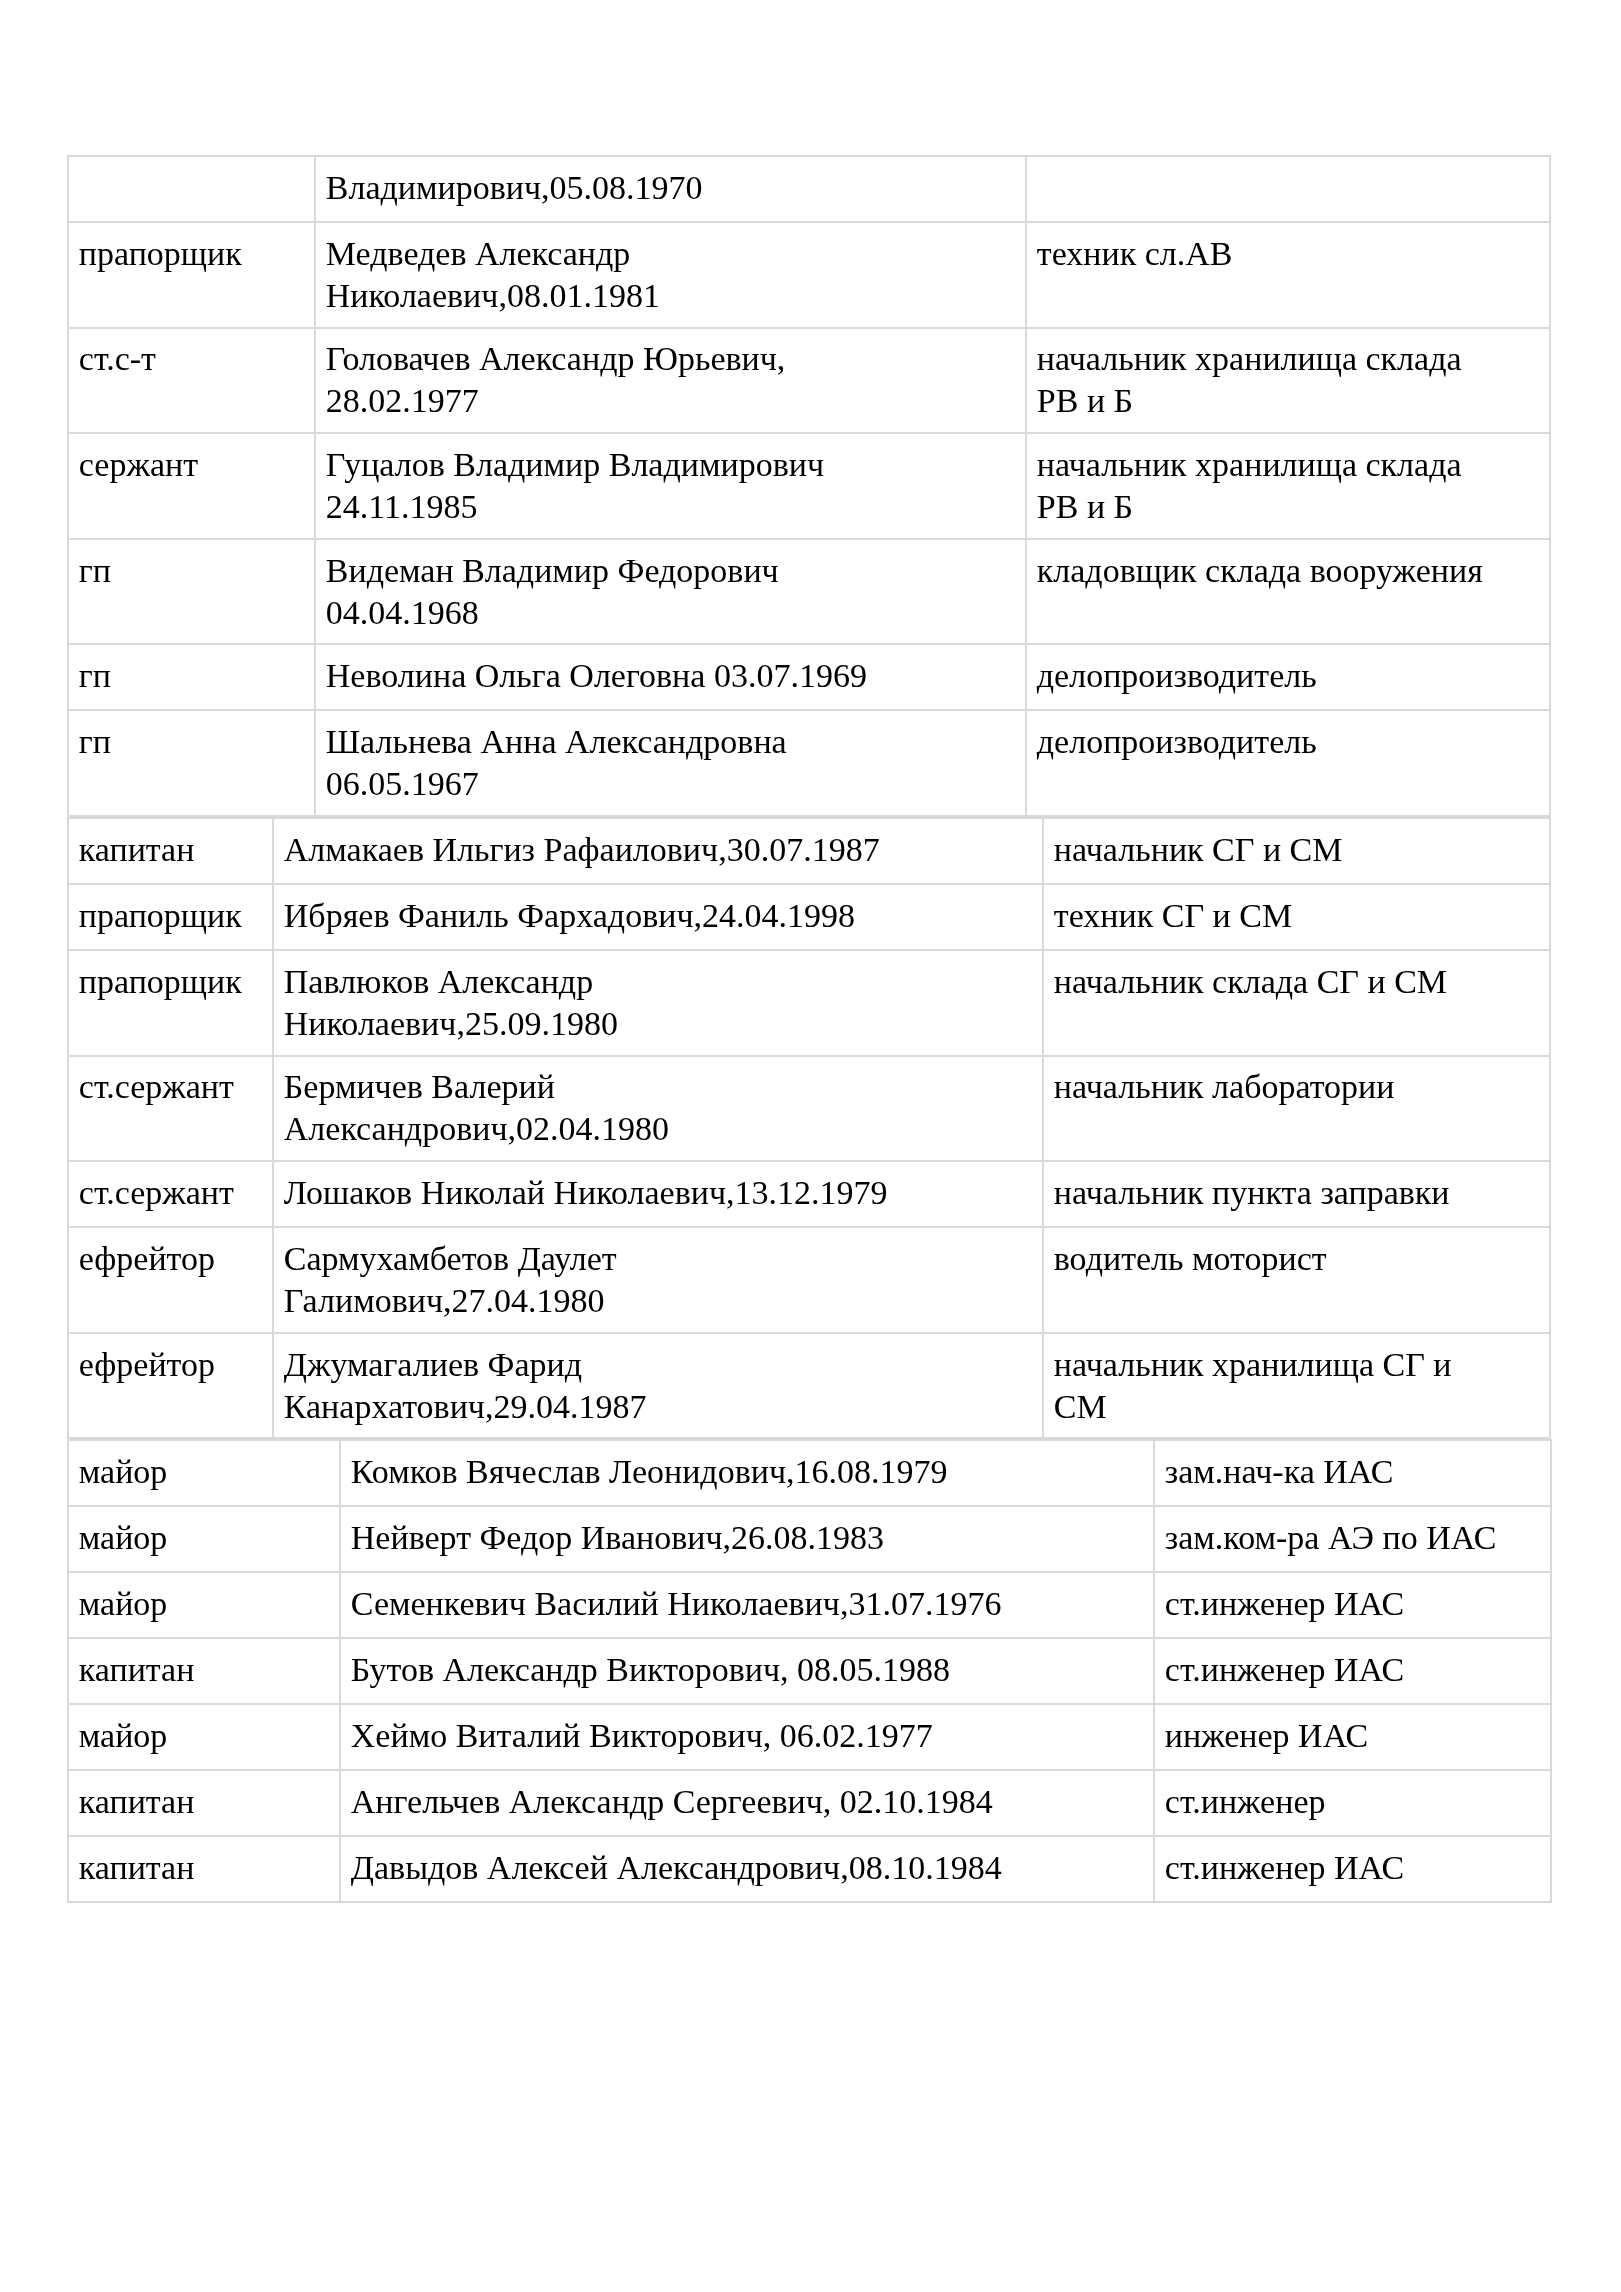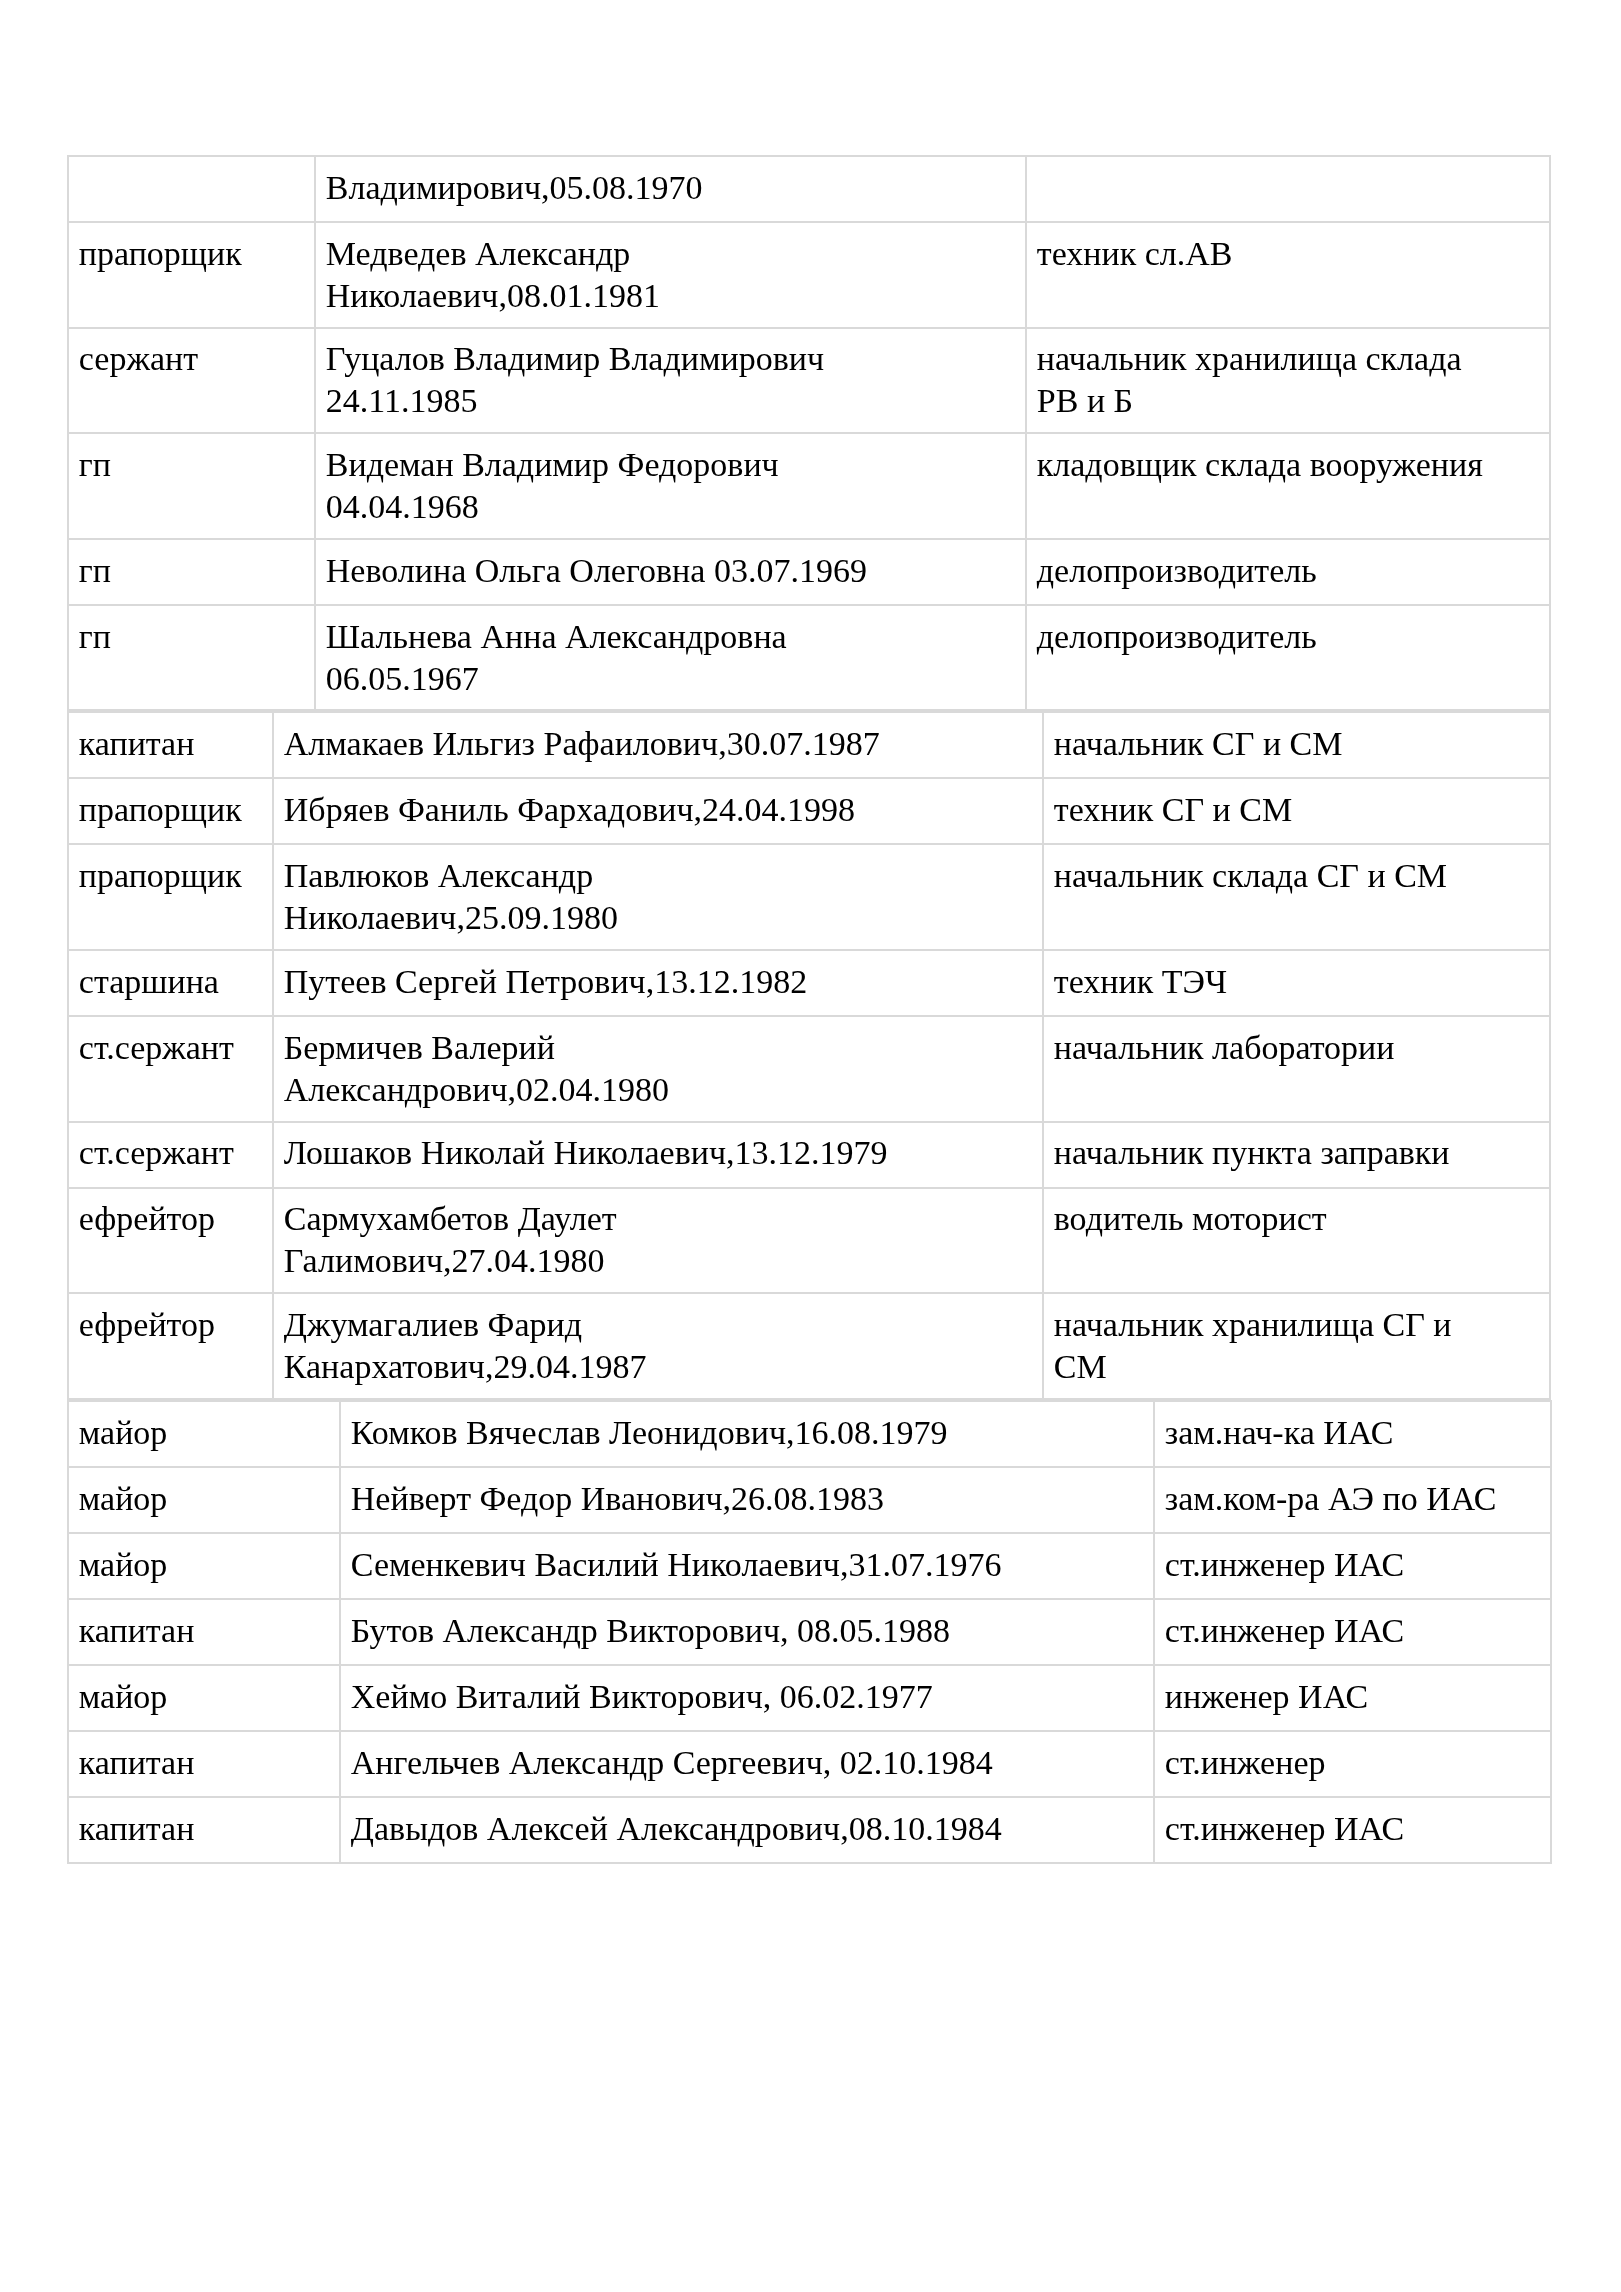--- a/index.html
+++ b/index.html
@@ -68,20 +68,27 @@
           <td>Владимирович,05.08.1970</td>
           <td></td>
         </tr>
         <tr>
           <td>прапорщик</td>
           <td>Медведев Александр
 Николаевич,08.01.1981</td>
           <td>техник сл.АВ</td>
         </tr>
         <tr>
+          <td>ст.с-т</td>
+          <td>Головачев Александр Юрьевич,
+28.02.1977</td>
+          <td>начальник хранилища склада
+РВ и Б</td>
+        </tr>
+        <tr>
           <td>сержант</td>
           <td>Гуцалов Владимир Владимирович
 24.11.1985</td>
           <td>начальник хранилища склада
 РВ и Б</td>
         </tr>
         <tr>
           <td>гп</td>
           <td>Видеман Владимир Федорович
 04.04.1968</td>
@@ -117,25 +124,20 @@
           <td>Ибряев Фаниль Фархадович,24.04.1998</td>
           <td>техник СГ и СМ</td>
         </tr>
         <tr>
           <td>прапорщик</td>
           <td>Павлюков Александр
 Николаевич,25.09.1980</td>
           <td>начальник склада СГ и СМ</td>
         </tr>
         <tr>
-          <td>старшина</td>
-          <td>Путеев Сергей Петрович,13.12.1982</td>
-          <td>техник ТЭЧ</td>
-        </tr>
-        <tr>
           <td>ст.сержант</td>
           <td>Бермичев Валерий
 Александрович,02.04.1980</td>
           <td>начальник лаборатории</td>
         </tr>
         <tr>
           <td>ст.сержант</td>
           <td>Лошаков Николай Николаевич,13.12.1979</td>
           <td>начальник пункта заправки</td>
         </tr>

